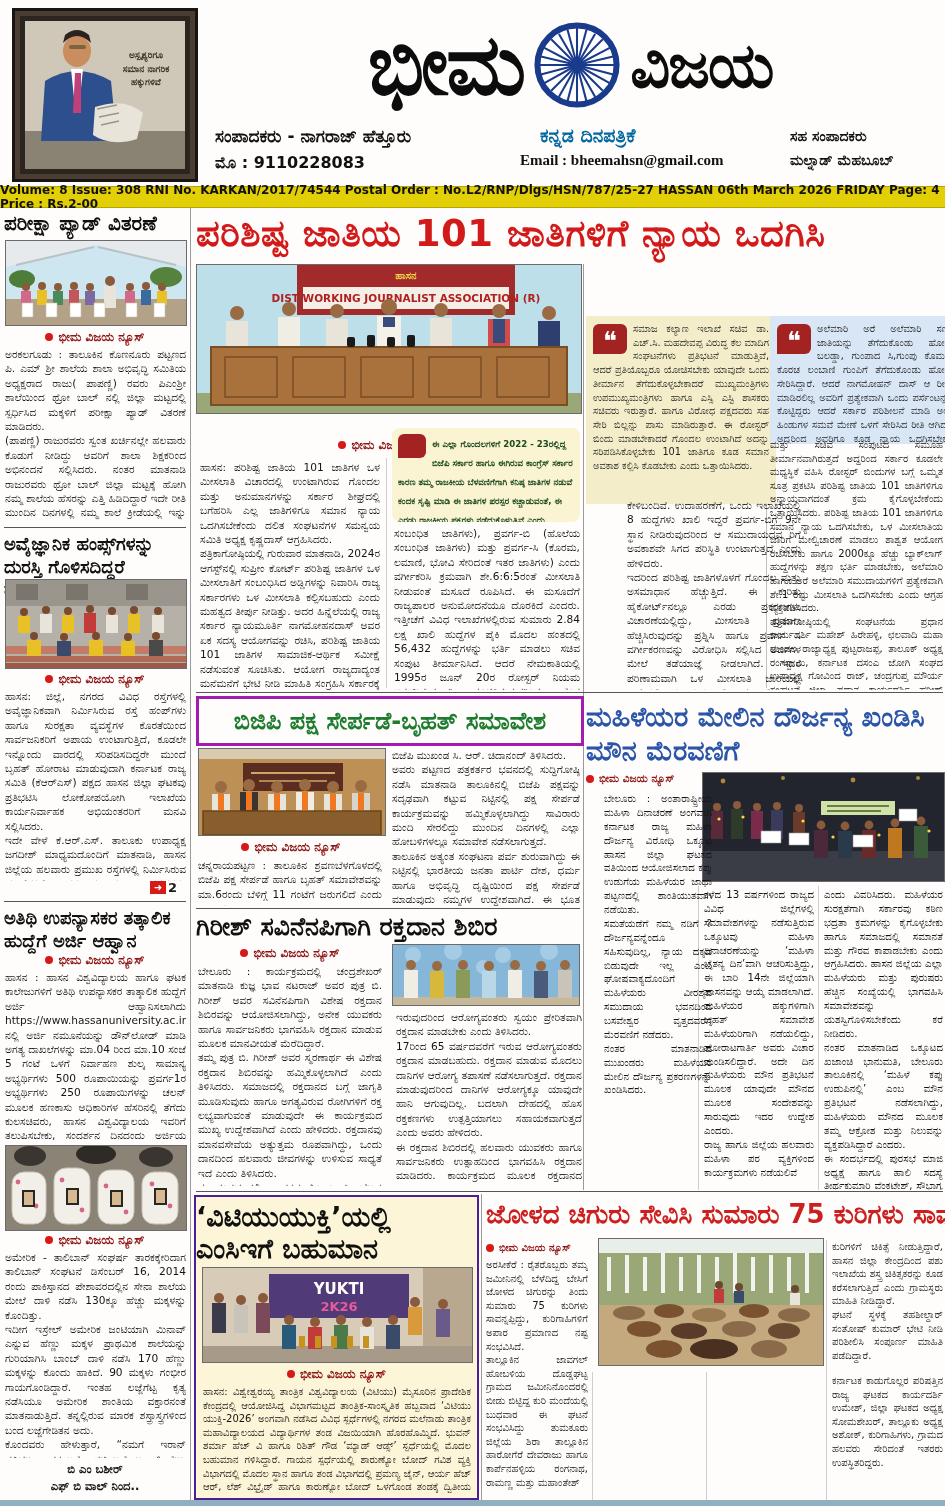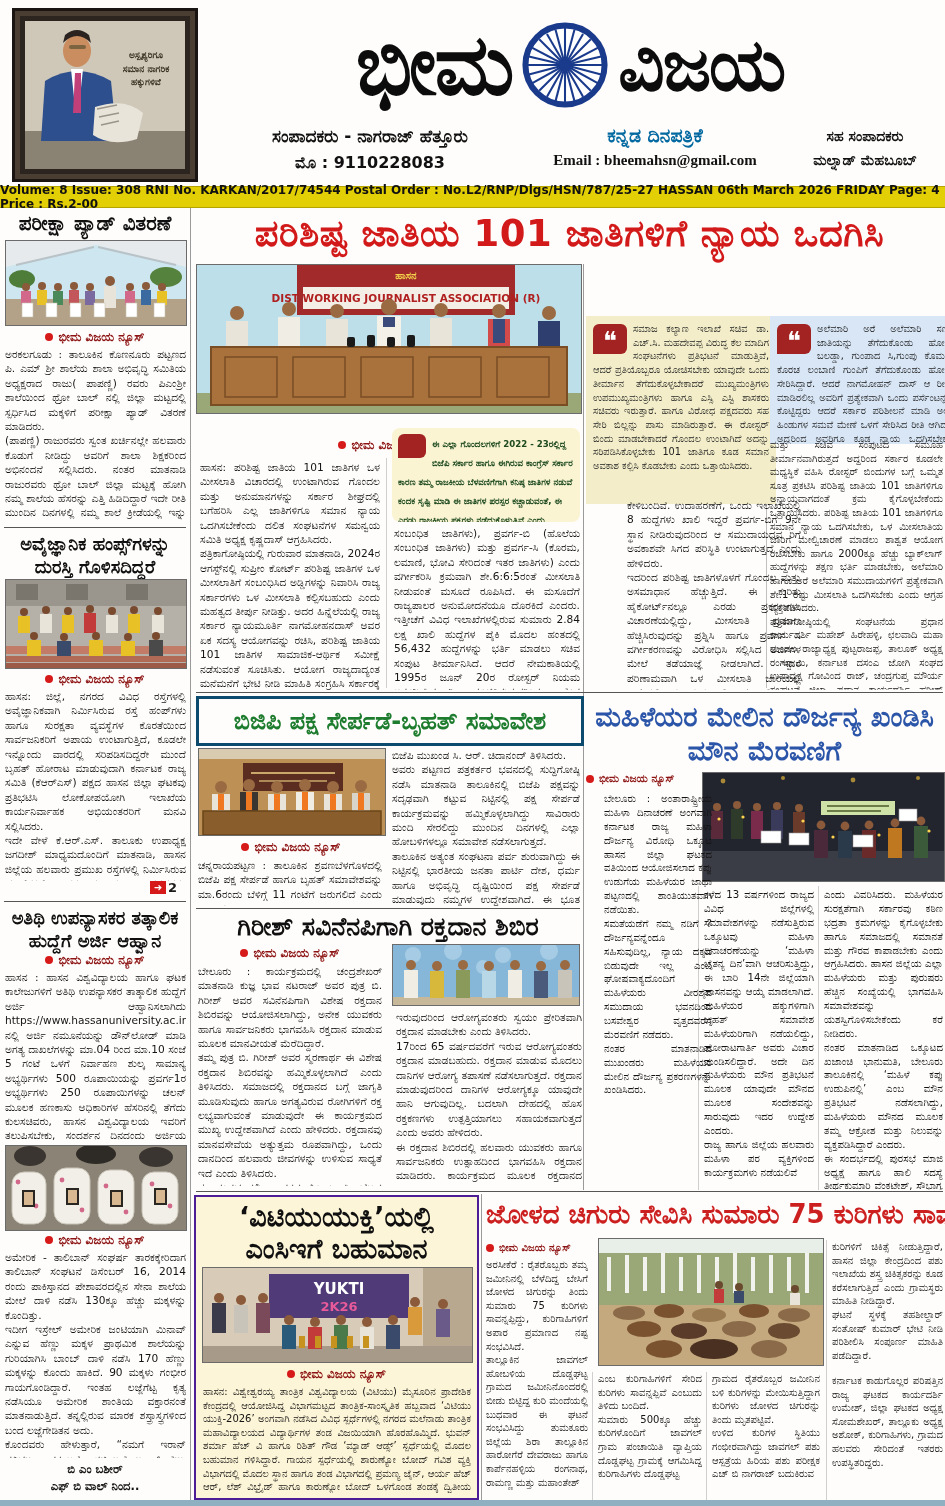--- a/index.html
+++ b/index.html
@@ -1,19 +1,19 @@
 <!DOCTYPE html>
 <html><head>
 <meta charset="utf-8">
 <style>
   html,body{margin:0;padding:0;background:#e8e8e8;}
   .page{position:relative;width:945px;height:1506px;background:#fffdfb;margin:0 auto;
         font-family:"DejaVu Sans","Liberation Sans",sans-serif;color:#1a1a1a;overflow:hidden;}
   .abs{position:absolute;}
-  .center{text-align:center;}
+  .center{text-align:left;}
   .photo{position:absolute;overflow:hidden;border:1px solid #6b6b6b;background:#ccc;}
   .photo svg{display:block;width:100%;height:100%;}
   .body-txt{font-size:10.6px;line-height:1.36;text-align:justify;white-space:pre-line;overflow:hidden;color:#141414;}
   .headline-k{font-weight:bold;color:#101010;}
   .byline{display:flex;align-items:center;justify-content:center;gap:5px;font-weight:bold;color:#8d1414;font-size:12px;}
   .byline .dot{width:8px;height:8px;border-radius:50%;background:#d61a1a;display:inline-block;}
   .rule-h{position:absolute;height:1px;background:#555;}
   .rule-v{position:absolute;width:1px;background:#9a9a9a;}
   .quote-box{position:absolute;padding:6px 7px 6px 7px;font-size:9.8px;line-height:1.4;text-align:justify;overflow:hidden;color:#222;}
   .quote-glyph{float:left;width:34px;height:30px;background:#a32222;border-radius:6px 6px 6px 0;color:#fff;
@@ -78,21 +78,21 @@
           <line x1="50" y1="50" x2="7" y2="50"></line>
             <line x1="50" y1="50" x2="8" y2="40"></line>
             <line x1="50" y1="50" x2="12" y2="30"></line>
           <line x1="50" y1="50" x2="20" y2="20"></line>
             <line x1="50" y1="50" x2="29" y2="14"></line>
             <line x1="50" y1="50" x2="39" y2="9"></line>
         </g>
         <circle cx="50" cy="50" r="8" fill="#1a3a8c"></circle>
       </svg>
     </span>
-    <span style="font-size:72px;font-weight:900;color:#0c0c0c;letter-spacing:-2px;">ವಿಜಯ</span>
+    <span style="font-size:62px;font-weight:900;color:#0c0c0c;letter-spacing:-2px;">ವಿಜಯ</span>
   </div>
 
   <div class="abs center" style="left:215px;top:126px;width:310px;font-size:17px;font-weight:bold;color:#111;">ಸಂಪಾದಕರು - ನಾಗರಾಜ್ ಹೆತ್ತೂರು</div>
   <div class="abs center" style="left:215px;top:153px;width:310px;font-size:16px;font-weight:bold;color:#111;">ಮೊ : 9110228083</div>
 
   <div class="abs center" style="left:540px;top:124px;width:230px;font-size:19px;font-weight:bold;color:#0369a1;">ಕನ್ನಡ ದಿನಪತ್ರಿಕೆ</div>
   <div class="abs center" style="left:520px;top:152px;width:270px;font-size:15px;font-weight:bold;color:#111;font-family:'Liberation Serif','DejaVu Serif',serif;">Email : bheemahsn@gmail.com</div>
 
   <div class="abs center" style="left:790px;top:128px;width:150px;font-size:14px;font-weight:bold;color:#111;">ಸಹ ಸಂಪಾದಕರು</div>
   <div class="abs center" style="left:790px;top:152px;width:150px;font-size:14px;font-weight:bold;color:#111;">ಮಲ್ನಾಡ್ ಮೆಹಬೂಬ್</div>
@@ -332,21 +332,21 @@
   <div class="abs" style="left:392px;top:428px;width:188px;height:94px;background:#faf4d3;border-radius:8px;padding:4px 6px;box-sizing:border-box;overflow:hidden;">
     <span class="quote-glyph" style="width:28px;height:24px;font-size:20px;line-height:26px;"></span>
     <span style="font-size:8.6px;line-height:1.3;font-weight:bold;color:#1e4a1e;text-align:justify;display:inline;">ಈ ಎಲ್ಲಾ ಗೊಂದಲಗಳಿಗೆ 2022 - 23ರಲ್ಲಿದ್ದ ಬಿಜೆಪಿ ಸರ್ಕಾರ ಹಾಗೂ ಈಗಿರುವ ಕಾಂಗ್ರೆಸ್ ಸರ್ಕಾರ ಕಾರಣ ತಮ್ಮ ರಾಜಕೀಯ ಬೆಳವಣಿಗೆಗಾಗಿ ಕನಿಷ್ಠ ಜಾತಿಗಳ ನಡುವೆ ಕಂದಕ ಸೃಷ್ಟಿ ಮಾಡಿ ಈ ಜಾತಿಗಳ ಪರಸ್ಪರ ಕಚ್ಚಾಡುವಂತೆ, ಈ ಎರಡು ರಾಜಕೀಯ ಪಕ್ಷಗಳು ನಡೆದುಕೊಳ್ಳುತ್ತಿವೆ ಎಂದು ಆರೋಪಿಸಿದರು</span>
   </div>
   <div class="abs body-txt" style="left:394px;top:526px;width:186px;height:164px;">ಸಂಬಂಧಿತ ಜಾತಿಗಳು), ಪ್ರವರ್ಗ-ಬಿ (ಹೊಲೆಯ ಸಂಬಂಧಿತ ಜಾತಿಗಳು) ಮತ್ತು ಪ್ರವರ್ಗ-ಸಿ (ಕೊರಮ, ಲಮಾಣಿ, ಭೋವಿ ಸೇರಿದಂತೆ ಇತರ ಜಾತಿಗಳು) ಎಂದು ವರ್ಗೀಕರಿಸಿ ಕ್ರಮವಾಗಿ ಶೇ.6:6:5ರಂತೆ ಮೀಸಲಾತಿ ನೀಡುವಂತೆ ಮಸೂದೆ ರೂಪಿಸಿದೆ. ಈ ಮಸೂದೆಗೆ ರಾಜ್ಯಪಾಲರ ಅನುಮೋದನೆಯೂ ದೊರಕಿದೆ ಎಂದರು. ಇತ್ತೀಚೆಗೆ ವಿವಿಧ ಇಲಾಖೆಗಳಲ್ಲಿರುವ ಸುಮಾರು 2.84 ಲಕ್ಷ ಖಾಲಿ ಹುದ್ದೆಗಳ ಪೈಕಿ ಮೊದಲ ಹಂತದಲ್ಲಿ 56,432 ಹುದ್ದೆಗಳನ್ನು ಭರ್ತಿ ಮಾಡಲು ಸಚಿವ ಸಂಪುಟ ತೀರ್ಮಾನಿಸಿದೆ. ಆದರೆ ನೇಮಕಾತಿಯಲ್ಲಿ 1995ರ ಜೂನ್ 20ರ ರೋಸ್ಟರ್ ನಿಯಮ ಅನ್ವಯಿಸುವುದಾಗಿ ಸೂಚಿಸಿರುವುದರಿಂದ ಹೊಸ ರೋಸ್ಟರ್ ವ್ಯವಸ್ಥೆಯಲ್ಲಿ ಪ್ರವರ್ಗ-ಬಿ ಹಾಗೂ ಪ್ರವರ್ಗ-ಸಿ ಸಮುದಾಯಗಳಿಗೆ ಅನ್ಯಾಯವಾಗುತ್ತದೆ ಎಂಬ ಆರೋಪಗಳು</div>
   <div class="abs body-txt" style="left:588px;top:498px;width:174px;height:192px;margin-left:39px;">ಕೇಳಿಬಂದಿವೆ. ಉದಾಹರಣೆಗೆ, ಒಂದು ಇಲಾಖೆಯಲ್ಲಿ 8 ಹುದ್ದೆಗಳು ಖಾಲಿ ಇದ್ದರೆ ಪ್ರವರ್ಗ-ಬಿಗೆ 9ನೇ ಸ್ಥಾನ ನೀಡಿರುವುದರಿಂದ ಆ ಸಮುದಾಯದವ ರಿಗೆ ಅವಕಾಶವೇ ಸಿಗದ ಪರಿಸ್ಥಿತಿ ಉಂಟಾಗುತ್ತದೆ ಎಂದು ಹೇಳಿದರು.
 ಇದರಿಂದ ಪರಿಶಿಷ್ಟ ಜಾತಿಗಳೊಳಗೆ ಗೊಂದಲ ಮತ್ತು ಅಸಮಾಧಾನ ಹೆಚ್ಚುತ್ತಿದೆ. ಈ ಕುರಿತು ಹೈಕೋರ್ಟ್‌ನಲ್ಲೂ ಎರಡು ಪ್ರಕರಣಗಳು ವಿಚಾರಣೆಯಲ್ಲಿದ್ದು, ಮೀಸಲಾತಿ ಪ್ರಮಾಣ ಹೆಚ್ಚಿಸಿರುವುದನ್ನು ಪ್ರಶ್ನಿಸಿ ಹಾಗೂ ಪ್ರವರ್ಗ ಸಿ ವರ್ಗೀಕರಣವನ್ನು ವಿರೋಧಿಸಿ ಸಲ್ಲಿಸಿದ ಅರ್ಜಿಗಳ ಮೇಲೆ ತಡೆಯಾಜ್ಞೆ ನೀಡಲಾಗಿದೆ. ಇದರ ಪರಿಣಾಮವಾಗಿ ಒಳ ಮೀಸಲಾತಿ ಜಾರಿಯಲ್ಲಿ ಅನಿಶ್ಚಿತತೆ ಮುಂದುವರಿದಿದೆ. ಈ ಗೊಂದಲಕ್ಕೆ ಹಿಂದಿನ ಬಿಜೆಪಿ ಸರ್ಕಾರ ಹಾಗೂ ಈಗಿನ ಕಾಂಗ್ರೆಸ್ ಸರ್ಕಾರ ಎರಡೂ ಕಾರಣವಾಗಿವೆ ಎಂದು ಸಮನ್ವಯ ಸಮಿತಿ ಆರೋಪಿಸಿದೆ. ರಾಜಕೀಯ ಲಾಭಕ್ಕಾಗಿ ಪರಿಶಿಷ್ಟ ಜಾತಿಗಳ ನಡುವೆ ಭಿನ್ನತೆ ಉಂಟುಮಾಡಲಾಗುತ್ತಿದೆ ಎಂದು ಹೇಳಿದೆ. ಸರ್ಕಾರದ ಪ್ರಮುಖ ನಿರ್ಧಾರಗಳು ಮುಖ್ಯಮಂತ್ರಿಗಳು</div>
   <div class="abs body-txt" style="left:770px;top:438px;width:173px;height:252px;font-size:10px;">ಮತ್ತು ಸಚಿವ ಸಂಪುಟದ ಸಮೂಹ ತೀರ್ಮಾನವಾಗಿರುತ್ತದೆ ಅದ್ದರಿಂದ ಸರ್ಕಾರ ಕೂಡಲೇ ಮಧ್ಯಸ್ಥಿಕೆ ವಹಿಸಿ ರೋಸ್ಟರ್ ಬಿಂದುಗಳ ಬಗ್ಗೆ ಒಮ್ಮತ ಸೂತ್ರ ಪ್ರಕಟಿಸಿ ಪರಿಶಿಷ್ಟ ಜಾತಿಯ 101 ಜಾತಿಗಳಿಗೂ ಅನ್ಯಾಯವಾಗದಂತೆ ಕ್ರಮ ಕೈಗೊಳ್ಳಬೇಕೆಂದು ಒತ್ತಾಯಿಸಿದರು. ಪರಿಶಿಷ್ಟ ಜಾತಿಯ 101 ಜಾತಿಗಳಿಗೂ ಸಮಾನ ನ್ಯಾಯ ಒದಗಿಸಬೇಕು, ಒಳ ಮೀಸಲಾತಿಯ ಜಾರಿಗೆ ಮೇಲ್ವಿಚಾರಣೆ ಮಾಡಲು ಶಾಶ್ವತ ಆಯೋಗ ರಚಿಸಬೇಕು ಹಾಗೂ 2000ಕ್ಕೂ ಹೆಚ್ಚು ಬ್ಯಾಕ್‌ಲಾಗ್ ಹುದ್ದೆಗಳನ್ನು ತಕ್ಷಣ ಭರ್ತಿ ಮಾಡಬೇಕು, ಅಲೆಮಾರಿ ಹಾಗೂ ಅರೆ ಅಲೆಮಾರಿ ಸಮುದಾಯಗಳಿಗೆ ಪ್ರತ್ಯೇಕವಾಗಿ ಶೇ.1 ರಷ್ಟು ಮೀಸಲಾತಿ ಒದಗಿಸಬೇಕು ಎಂದು ಆಗ್ರಹ ವ್ಯಕ್ತಪಡಿಸಿದರು.
 ಪತ್ರಿಕಾಗೋಷ್ಠಿಯಲ್ಲಿ ಸಂಘಟನೆಯ ಪ್ರಧಾನ ಕಾರ್ಯದರ್ಶಿ ಮಹೇಶ್ ಹಿರೇಹಳ್ಳಿ, ಛಲವಾದಿ ಮಹಾ ಮಂಡಲ ರಾಜ್ಯಾಧ್ಯಕ್ಷ ಪುಟ್ಟರಾಜಪ್ಪ, ತಾಲೂಕ್ ಅಧ್ಯಕ್ಷ ರಂಗಸ್ವಾಮಿ, ಕರ್ನಾಟಕ ದಸಂಎ ಜೋಗಿ ಸಂಘದ ಉಪಾಧ್ಯಕ್ಷ ಗೋವಿಂದ ರಾಜ್, ಚಂದ್ರಗುಪ್ತ ಮೌರ್ಯ ಸಂಘಟನೆ ಜಿಲ್ಲಾ ಪ್ರಧಾನ ಕಾರ್ಯದರ್ಶಿ ಹರೀಶ್ ಉಳುವಾರೆ, ಹಿರಿಯ ಮುಖಂಡ ನಾರಾಯಣ್ ದಾಸ್ ಇತರರು ಉಪಸ್ಥಿತರಿದ್ದರು.</div>
 
-  <div class="abs" style="left:196px;top:696px;width:382px;height:44px;border:3px solid #0c4a6e;display:flex;align-items:center;justify-content:center;">
+  <div class="abs" style="left:196px;top:696px;width:382px;height:44px;border:3px solid #a21caf;display:flex;align-items:center;justify-content:center;">
     <span style="font-size:24px;font-weight:900;color:#1d7c2e;">ಬಿಜಿಪಿ ಪಕ್ಷ ಸೇರ್ಪಡೆ-ಬೃಹತ್ ಸಮಾವೇಶ</span>
   </div>
   <div class="photo" style="left:198px;top:748px;width:186px;height:86px;">
     <svg viewBox="0 0 186 86">
       <rect width="186" height="86" fill="#bd9055"></rect>
       <rect x="0" y="0" width="186" height="10" fill="#d8cbb0"></rect>
       <rect x="44" y="14" width="100" height="28" fill="#5a2d20"></rect>
       <line x1="52" y1="24" x2="136" y2="24" stroke="#c9a86a" stroke-width="2"></line>
       <line x1="60" y1="32" x2="128" y2="32" stroke="#c9a86a" stroke-width="1.4"></line>
       <g>
@@ -581,21 +581,17 @@
         <ellipse cx="140" cy="90" rx="17" ry="8" fill="#8a6a48"></ellipse>
           <ellipse cx="185" cy="92" rx="16" ry="8" fill="#6a4a30"></ellipse>
         <ellipse cx="115" cy="110" rx="24" ry="10" fill="#4a3020"></ellipse>
           <ellipse cx="65" cy="110" rx="18" ry="9" fill="#7a5230"></ellipse>
         <ellipse cx="170" cy="110" rx="18" ry="9" fill="#8a6a48"></ellipse>
       </g>
     </svg>
   </div>
   <div class="abs body-txt" style="left:486px;top:1258px;width:102px;height:240px;font-size:10px;">ಅರಸೀಕೆರೆ : ರೈತರೊಬ್ಬರು ತಮ್ಮ ಜಮೀನಿನಲ್ಲಿ ಬೆಳೆದಿದ್ದ ಬೇಸಿಗೆ ಜೋಳದ ಚಿಗುರನ್ನು ತಿಂದು ಸುಮಾರು 75 ಕುರಿಗಳು ಸಾವನ್ನಪ್ಪಿದ್ದು, ಕುರಿಗಾಹಿಗಳಿಗೆ ಅಪಾರ ಪ್ರಮಾಣದ ನಷ್ಟ ಸಂಭವಿಸಿದೆ.
 ತಾಲ್ಲೂಕಿನ ಜಾವಗಲ್ ಹೋಬಳಿಯ ದೊಡ್ಡಘಟ್ಟ ಗ್ರಾಮದ ಜಮೀನಿನೊಂದರಲ್ಲಿ ಬೀಡು ಬಿಟ್ಟಿದ್ದ ಕುರಿ ಮಂದೆಯಲ್ಲಿ ಬುಧವಾರ ಈ ಘಟನೆ ಸಂಭವಿಸಿದ್ದು ತುಮಕೂರು ಜಿಲ್ಲೆಯ ಶಿರಾ ತಾಲ್ಲೂಕಿನ ಹಾರೋಗೆರೆ ದೇವರಾಜು ಹಾಗೂ ಕಾರ್ಪೆನಹಳ್ಳಿಯ ರಂಗನಾಥ, ರಾಮಣ್ಣ ಮತ್ತು ಮಹಾಂತೇಶ್</div>
-  <div class="abs body-txt" style="left:598px;top:1372px;width:104px;height:126px;font-size:10px;">ಎಂಬ ಕುರಿಗಾಹಿಗಳಿಗೆ ಸೇರಿದ ಕುರಿಗಳು ಸಾವನ್ನಪ್ಪಿವೆ ಎಂಬುದು ತಿಳಿದು ಬಂದಿದೆ.
-ಸುಮಾರು 500ಕ್ಕೂ ಹೆಚ್ಚು ಕುರಿಗಳೊಂದಿಗೆ ಜಾವಗಲ್ ಗ್ರಾಮ ಪಂಚಾಯಿತಿ ವ್ಯಾಪ್ತಿಯ ದೊಡ್ಡಘಟ್ಟ ಗ್ರಾಮಕ್ಕೆ ಆಗಮಿಸಿದ್ದ ಕುರಿಗಾಹಿಗಳು ದೊಡ್ಡಘಟ್ಟ</div>
-  <div class="abs body-txt" style="left:712px;top:1372px;width:108px;height:126px;font-size:10px;">ಗ್ರಾಮದ ರೈತರೊಬ್ಬರ ಜಮೀನಿನ ಬಳಿ ಕುರಿಗಳನ್ನು ಮೇಯಿಸುತ್ತಿದ್ದಾಗ ಕುರಿಗಳು ಜೋಳದ ಚಿಗುರನ್ನು ತಿಂದು ಮೃತಪಟ್ಟಿವೆ.
-ಉಳಿದ ಕುರಿಗಳ ಸ್ಥಿತಿಯು ಗಂಭೀರವಾಗಿದ್ದು ಜಾವಗಲ್ ಪಶು ಆಸ್ಪತ್ರೆಯ ಹಿರಿಯ ಪಶು ಪರೀಕ್ಷಕ ಎಚ್ ಬಿ ನಾಗರಾಜ್ ಬದುಕಿರುವ</div>
   <div class="abs body-txt" style="left:832px;top:1374px;width:111px;height:124px;font-size:10px;">ಕರ್ನಾಟಕ ಕಾಡುಗೊಲ್ಲರ ಪರಿಷತ್ತಿನ ರಾಜ್ಯ ಘಟಕದ ಕಾರ್ಯದರ್ಶಿ ಉಮೇಶ್, ಜಿಲ್ಲಾ ಘಟಕದ ಅಧ್ಯಕ್ಷ ಸೋಮಶೇಖರ್, ತಾಲ್ಲೂಕು ಅಧ್ಯಕ್ಷ ಅಶೋಕ್, ಕುರಿಗಾಹಿಗಳು, ಗ್ರಾಮದ ಹಲವರು ಸೇರಿದಂತೆ ಇತರರು ಉಪಸ್ಥಿತರಿದ್ದರು.</div>
   <div class="abs body-txt" style="left:832px;top:1240px;width:111px;height:130px;font-size:10px;">ಕುರಿಗಳಿಗೆ ಚಿಕಿತ್ಸೆ ನೀಡುತ್ತಿದ್ದಾರೆ, ಹಾಸನ ಜಿಲ್ಲಾ ಕೇಂದ್ರದಿಂದ ಪಶು ಇಲಾಖೆಯ ಶಸ್ತ್ರ ಚಿಕಿತ್ಸಕರನ್ನು ಕೂಡ ಕರೆಸಲಾಗುತ್ತಿದೆ ಎಂದು ಗ್ರಾಮಸ್ಥರು ಮಾಹಿತಿ ನೀಡಿದ್ದಾರೆ.
 ಘಟನೆ ಸ್ಥಳಕ್ಕೆ ತಹಶೀಲ್ದಾರ್ ಸಂತೋಷ್ ಕುಮಾರ್ ಭೇಟಿ ನೀಡಿ ಪರಿಶೀಲಿಸಿ ಸಂಪೂರ್ಣ ಮಾಹಿತಿ ಪಡೆದಿದ್ದಾರೆ.</div>
 
 </div>
 
 </body></html>

